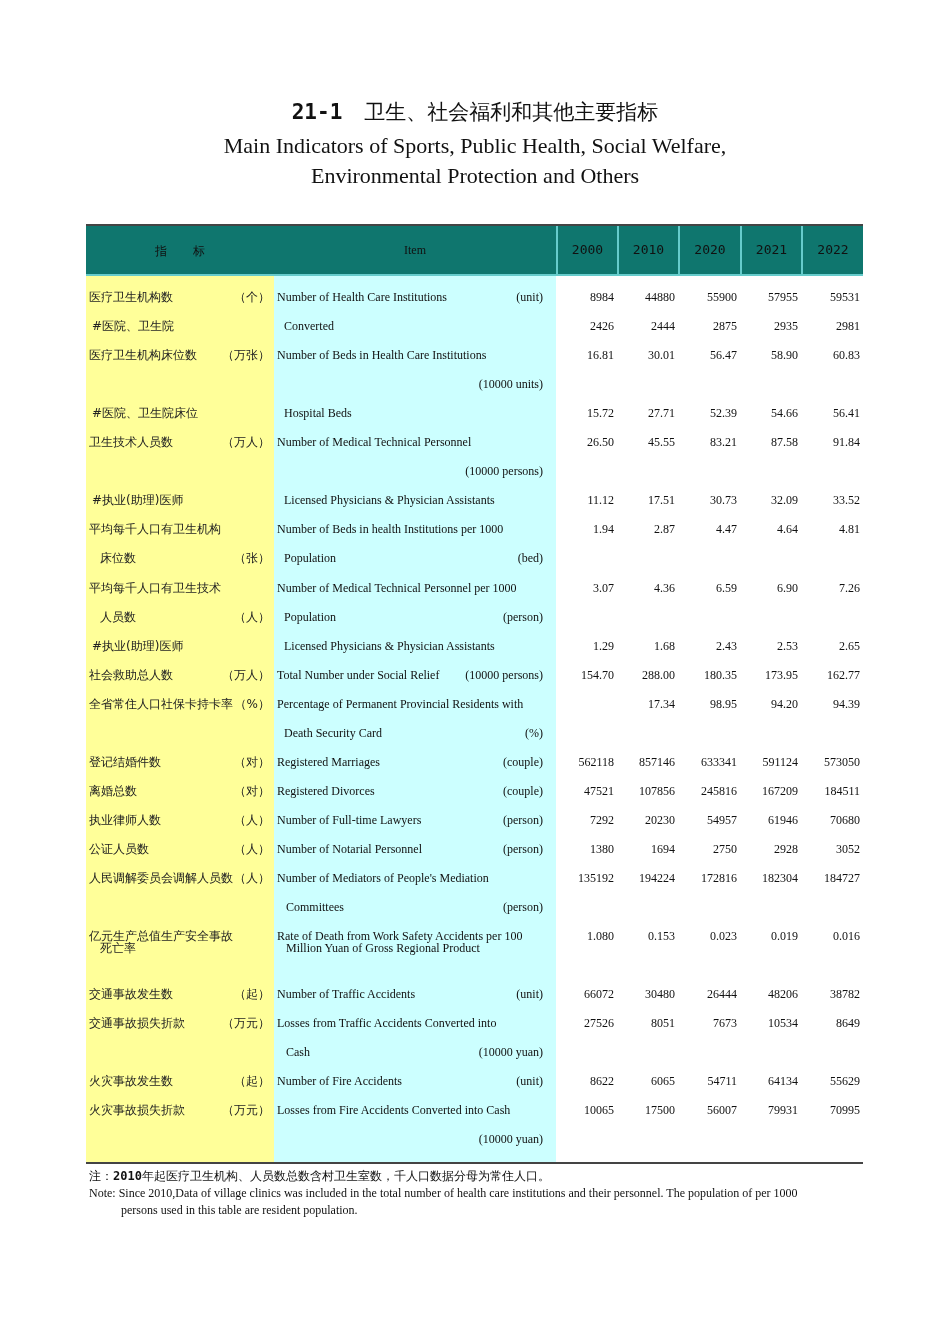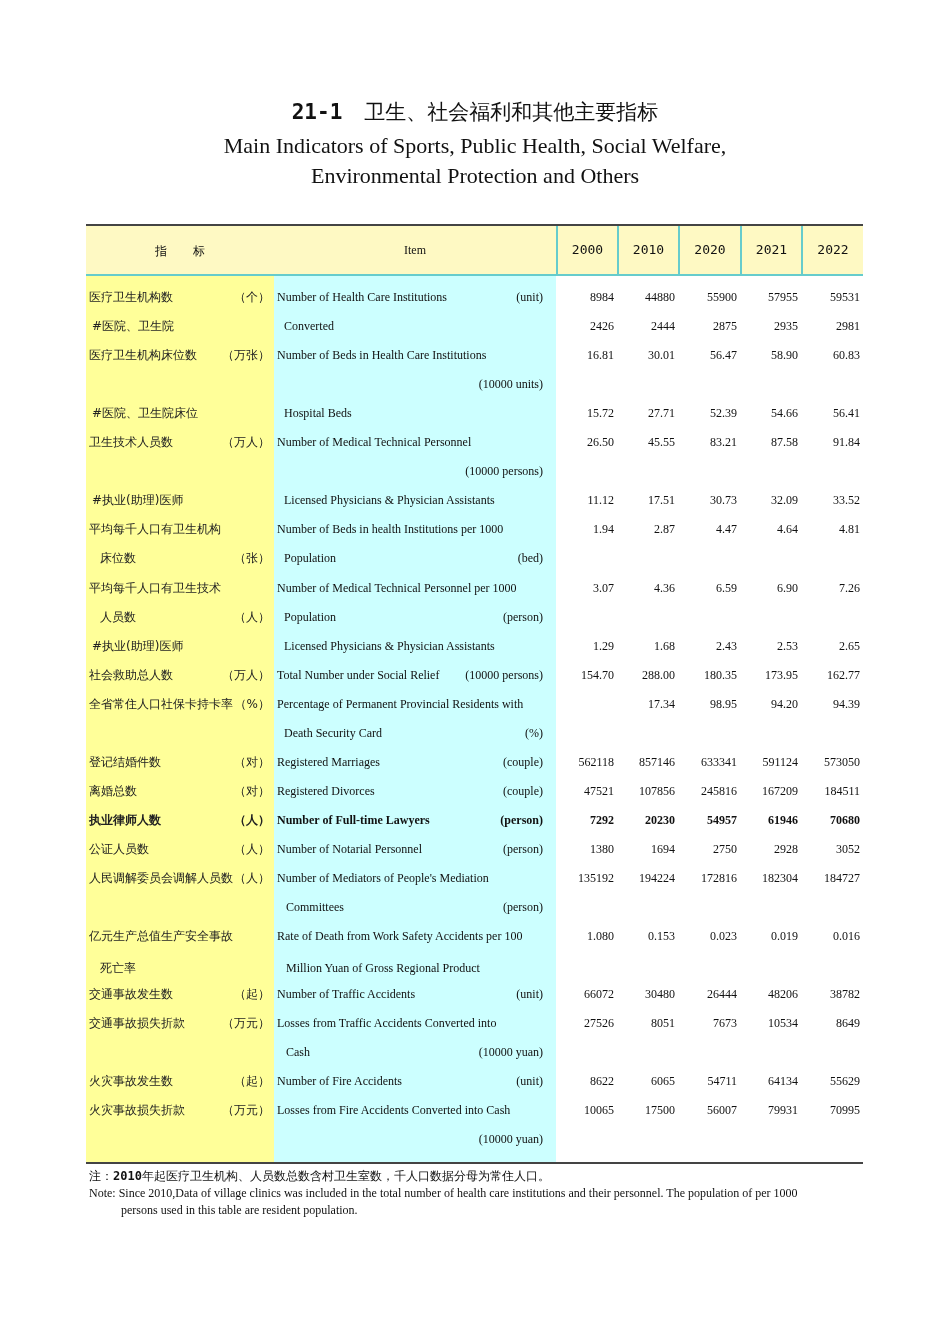--- a/index.html
+++ b/index.html
@@ -9,21 +9,21 @@
               font-size: 21px; font-family: "DejaVu Sans", sans-serif; }
   .title-cn .num { font-family: "DejaVu Sans Mono", monospace; font-weight: bold; margin-right: 22px; }
   .title-en { position: absolute; left: 0; width: 950px; text-align: center; font-size: 22px; }
   .title-en.l1 { top: 133px; }
   .title-en.l2 { top: 163px; }
 
   .table { position: absolute; left: 86px; top: 224px; width: 777px; height: 936px;
            border-top: 2px solid #444; border-bottom: 2px solid #444; }
   .bg-cn { position: absolute; left: 0; top: 0; width: 188px; height: 100%; background: #ffff99; }
   .bg-en { position: absolute; left: 188px; top: 0; width: 282px; height: 100%; background: #ccffff; }
-  .hdr { position: absolute; left: 0; top: 0; width: 777px; height: 48px; background: #fef9c3;
+  .hdr { position: absolute; left: 0; top: 0; width: 777px; height: 48px; background: #0f766e;
          border-bottom: 2px solid #66cccc; }
   .hdr .h-cn { position: absolute; left: 0; width: 188px; top: 17px; text-align: center;
                font-size: 12px; font-family: "DejaVu Sans", sans-serif; letter-spacing: 26px; text-indent: 26px; }
   .hdr .h-en { position: absolute; left: 188px; width: 282px; top: 17px; text-align: center; font-size: 12px; }
   .hdr .yr { position: absolute; top: 0; height: 48px; line-height: 48px; text-align: center;
              font-family: "DejaVu Sans Mono", monospace; font-size: 13px; border-left: 2px solid #66cccc; box-sizing: border-box; }
 
   .row { position: absolute; left: 0; width: 777px; height: 29px; font-size: 12px; line-height: 16px; }
   .row .cn { position: absolute; left: 3px; top: 6px; font-family: "DejaVu Sans", sans-serif; font-size: 12px; color: #222; white-space: nowrap; }
   .row .cn.ind { left: 14px; }
@@ -254,21 +254,21 @@
         <span class="cn">离婚总数</span>
         <span class="cu">（对）</span>
         <span class="en">Registered Divorces</span>
         <span class="eu">(couple)</span>
         <span class="v" style="right:249px">47521</span>
         <span class="v" style="right:188px">107856</span>
         <span class="v" style="right:126px">245816</span>
         <span class="v" style="right:65px">167209</span>
         <span class="v" style="right:3px">184511</span>
       </div>
-      <div class="row" style="top: 579.9px; font-weight: bold;">
+      <div class="row" style="top: 579.9px;">
         <span class="cn">执业律师人数</span>
         <span class="cu">（人）</span>
         <span class="en">Number of Full-time Lawyers</span>
         <span class="eu">(person)</span>
         <span class="v" style="right:249px">7292</span>
         <span class="v" style="right:188px">20230</span>
         <span class="v" style="right:126px">54957</span>
         <span class="v" style="right:65px">61946</span>
         <span class="v" style="right:3px">70680</span>
       </div>
@@ -309,21 +309,21 @@
         <span class="cn">亿元生产总值生产安全事故</span>
         <span class="cu"></span>
         <span class="en">Rate of Death from Work Safety Accidents per 100</span>
         <span class="eu"></span>
         <span class="v" style="right:249px">1.080</span>
         <span class="v" style="right:188px">0.153</span>
         <span class="v" style="right:126px">0.023</span>
         <span class="v" style="right:65px">0.019</span>
         <span class="v" style="right:3px">0.016</span>
       </div>
-      <div class="row" style="top: 728px;">
+      <div class="row" style="top: 708px;">
         <span class="cn ind">死亡率</span>
         <span class="cu"></span>
         <span class="en ind2">Million Yuan of Gross Regional Product</span>
         <span class="eu"></span>
         <span class="v" style="right:249px"></span>
         <span class="v" style="right:188px"></span>
         <span class="v" style="right:126px"></span>
         <span class="v" style="right:65px"></span>
         <span class="v" style="right:3px"></span>
       </div>

